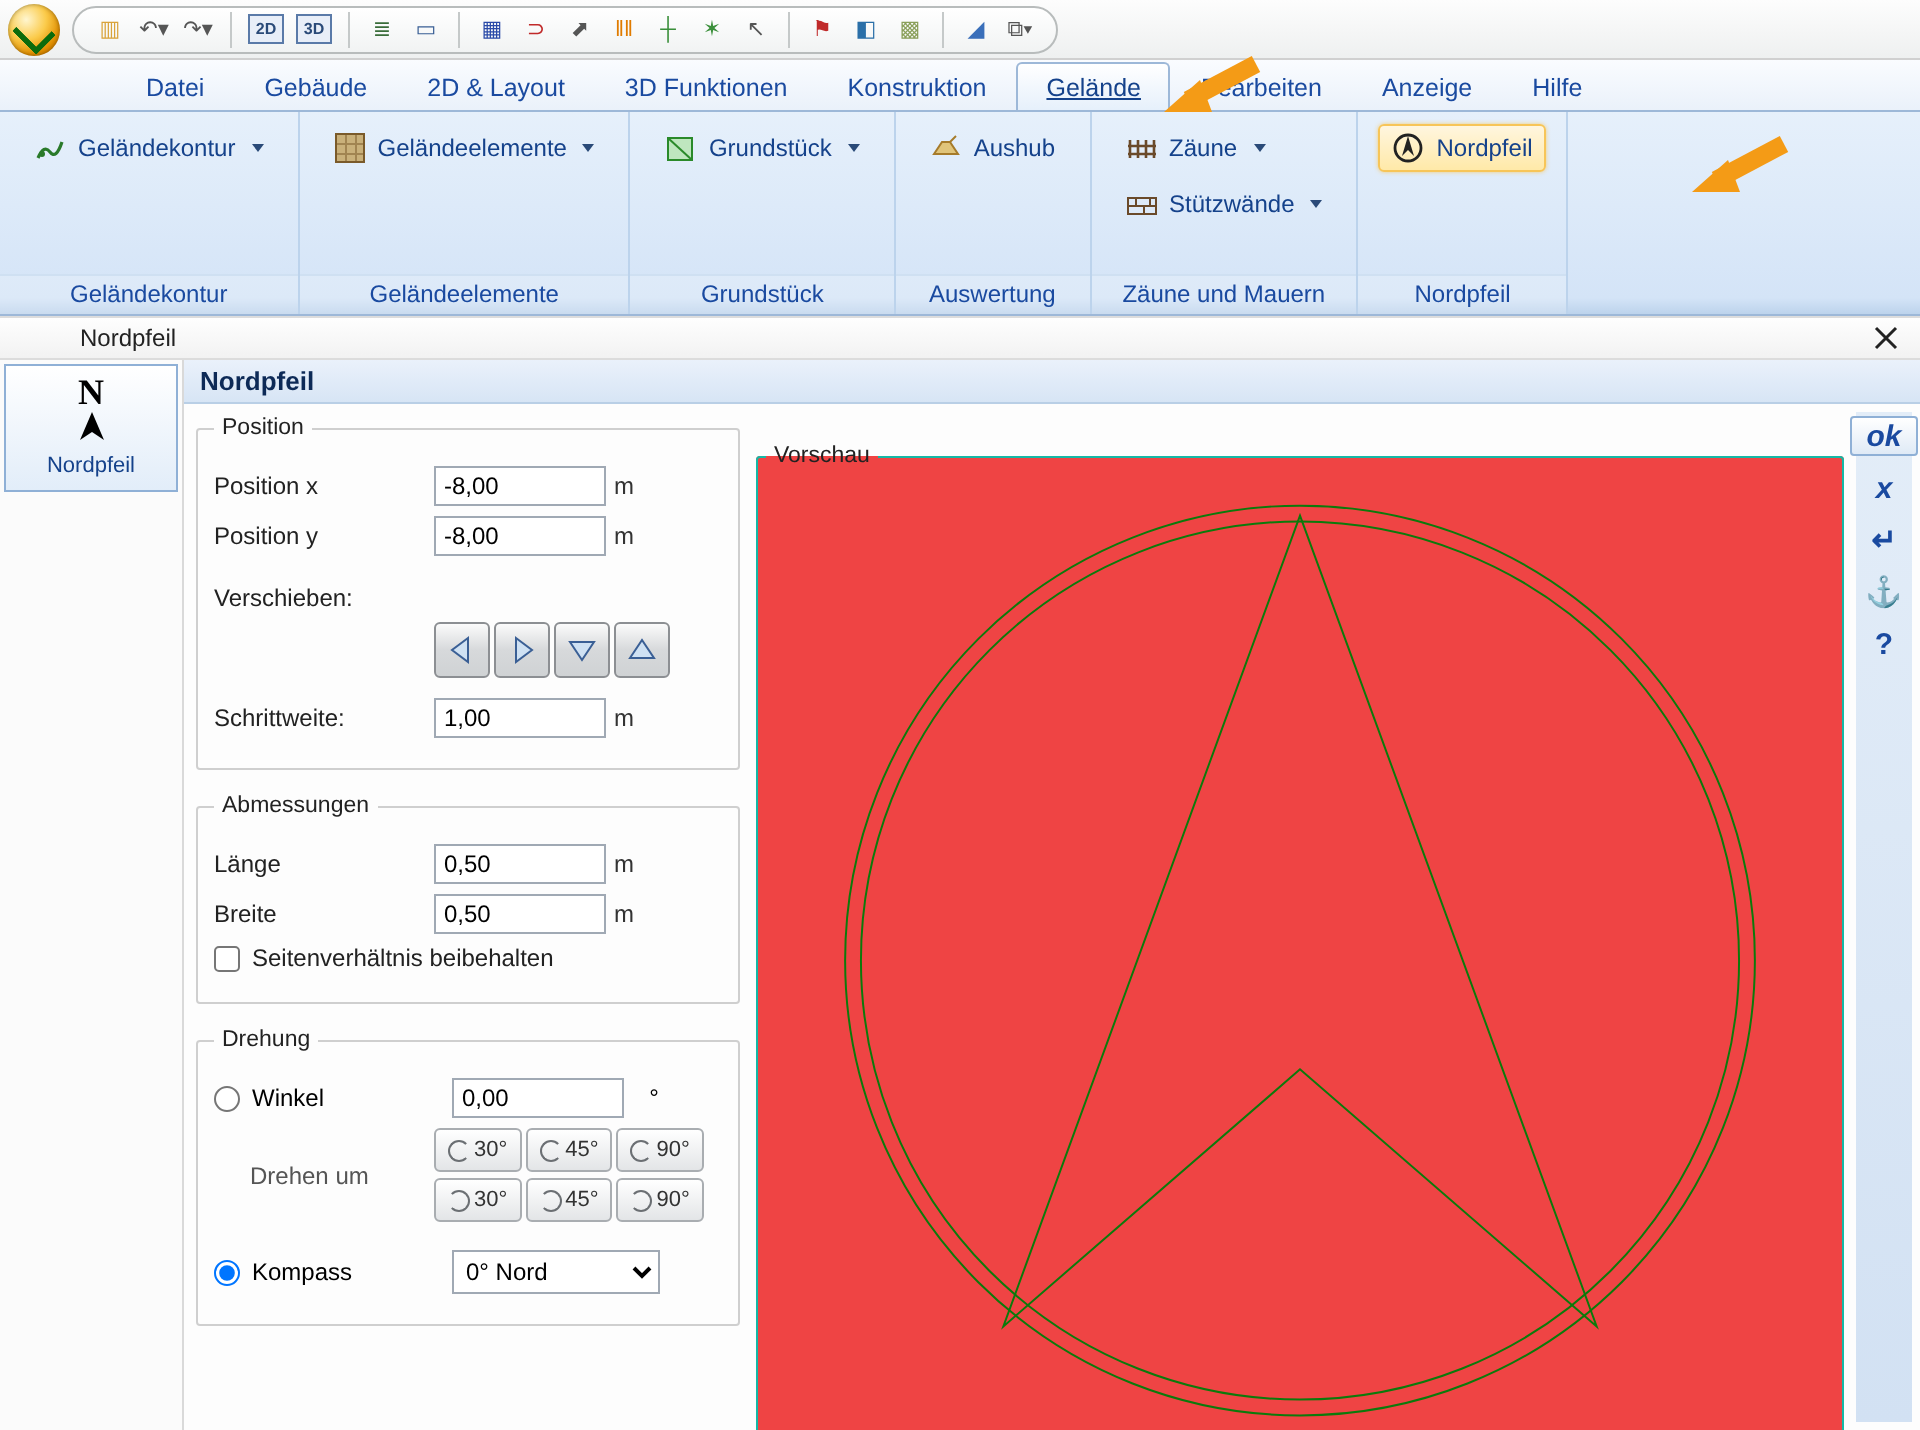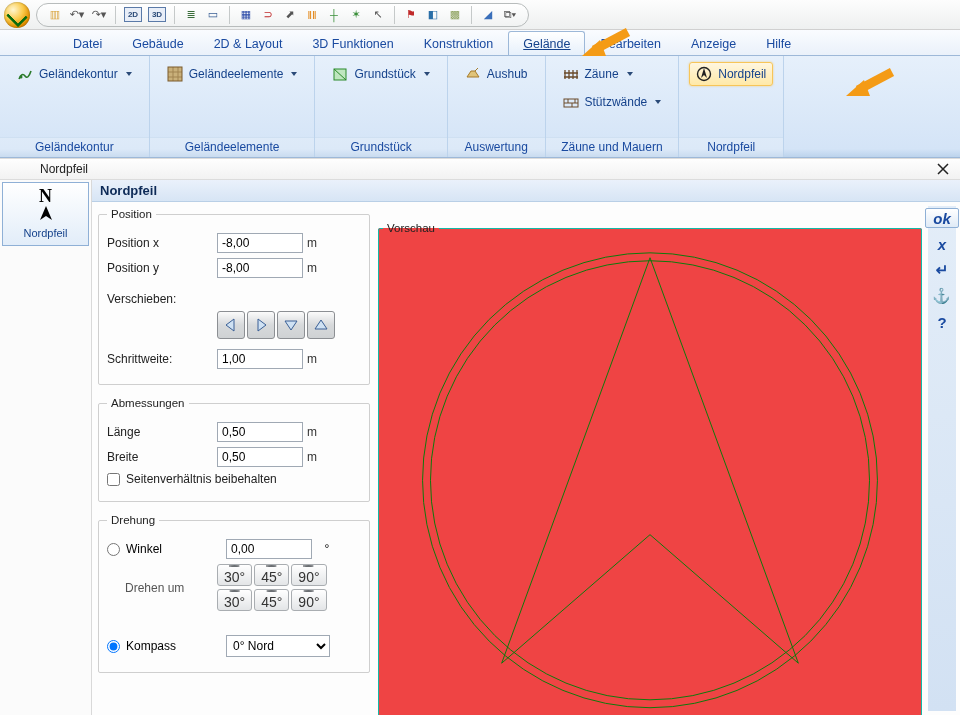--- a/index.html
+++ b/index.html
@@ -54,21 +54,21 @@
   .row { display:flex; align-items:center; margin:5px 0; }
   .row label { width:110px; color:#222; font-size:12px; }
   .row input[type=text] { width:86px; height:20px; border:1px solid #a0a9b4; background:#fff; padding:1px 4px; font-size:12px; }
   .row .unit { width:18px; text-align:center; color:#333; }
   .row.checkbox label { width:auto; }
   .row.checkbox input { margin-right:6px; }
   .arrow-btns { display:flex; gap:2px; }
   .arrow-btn { width:28px; height:28px; border:1px solid #8c8f93; background:linear-gradient(#fbfbfb,#d7d9db 50%, #cfd2d4); border-radius:3px; display:flex; align-items:center; justify-content:center; cursor:pointer; }
   .arrow-btn svg { width:18px; height:18px; }
   .rot-btns { display:flex; gap:2px; }
-  .rot-btn { height:22px; padding:0 6px; border:1px solid #a9adb1; background:linear-gradient(#ffffff,#e3e5e7); border-radius:3px; display:flex; align-items:center; gap:2px; font-size:14px; color:#333; cursor:pointer;flex-direction:column; }
+  .rot-btn { height:22px; padding:0 6px; border:1px solid #a9adb1; background:linear-gradient(#ffffff,#e3e5e7); border-radius:3px; display:flex; align-items:center; gap:2px; font-size:11px; color:#333; cursor:pointer; }
   .rot-btn .circ { width:11px; height:11px; border:1.3px solid #6b6f73; border-right-color:transparent; border-radius:50%; }
   .radio-row { display:flex; align-items:center; margin:5px 0; }
   .radio-row input { margin-right:6px; }
   .radio-row span.lbl { width:100px; }
   select.combo { width:104px; height:22px; border:1px solid #a0a9b4; background:#fff; font-size:12px; padding:1px 2px; }
 
   
   .preview-wrap { flex:1; display:flex; flex-direction:column; }
   fieldset.preview { flex:1; border:1px solid #14b8a6; border-radius:2px; padding:4px; position:relative; background:#ef4444;margin-top:16px; }
   fieldset.preview legend { font-size:11.5px; color:#222; padding:0 4px; }
@@ -358,21 +358,21 @@
                       <span class="circ" style="border-left-color:transparent;border-right-color:#6b6f73"></span>
                       <span>45°</span>
                     </div>
                   <div class="rot-btn">
                       <span class="circ" style="border-left-color:transparent;border-right-color:#6b6f73"></span>
                       <span>90°</span>
                     </div>
                 </div>
               </div>
             </div>
-            <div class="radio-row" style="margin-top:24px">
+            <div class="radio-row" style="margin-top:14px">
               <input type="radio" name="rot" checked="" style="">
               <span class="lbl">Kompass</span>
               <select class="combo">
                 <option>0° Nord</option>
               </select>
             </div>
           </fieldset>
 
         </div>
 

